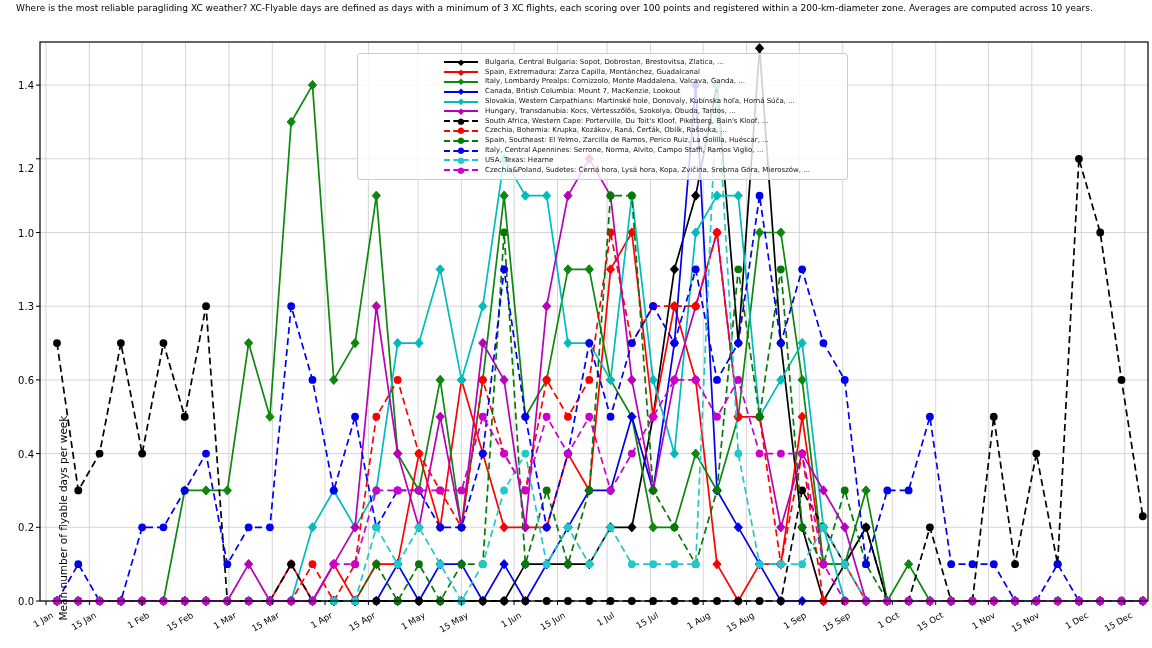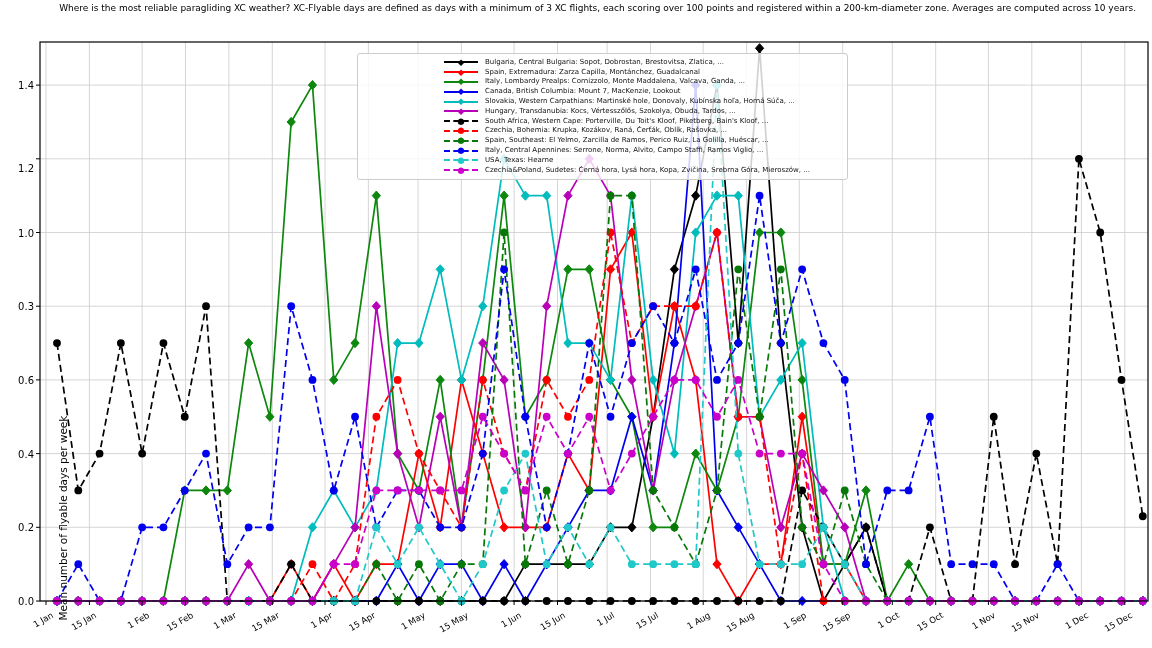--- a/index.html
+++ b/index.html
@@ -1,17 +1,17 @@
 <!DOCTYPE html>
 <html><head>
 <meta charset="utf-8">
 <style>
   html,body{margin:0;padding:0;background:#ffffff;font-family:"DejaVu Sans","Liberation Sans",sans-serif;}
   #figure{position:relative;width:1152px;height:648px;background:#fff;overflow:hidden;}
-  #titles{position:absolute;top:3px;left:0;width:100%;text-align:right;font-size:9px;color:#000;line-height:1.3;z-index:3;}
+  #titles{position:absolute;top:3px;left:0;width:100%;text-align:left;font-size:9px;color:#000;line-height:1.3;z-index:3;}
   #title-main{width:1120px;margin:0 auto;}
   #plot-svg{position:absolute;top:0;left:0;z-index:1;}
   #legend{position:absolute;left:357px;top:53px;width:477px;background:rgba(255,255,255,0.82);
           border:1px solid #cccccc;border-radius:3px;padding:3px 6px 4px 6px;z-index:4;font-size:7px;color:#111;}
   #legend-title{text-align:center;font-size:7.6px;margin-bottom:2px;}
   .legend-row{display:flex;align-items:center;height:9.8px;margin-left:80px;}
   .legend-handle{position:relative;width:34px;height:9px;flex:0 0 34px;margin-right:7px;}
   .legend-line{position:absolute;left:0;right:0;top:4px;border-top-width:2px;}
   .legend-marker{position:absolute;left:50%;top:50%;transform:translate(-50%,-50%);font-size:8.5px;line-height:1;}
   .legend-label{white-space:nowrap;overflow:hidden;}
@@ -849,18 +849,18 @@
       <div class="tick-x" style="left: 992.4px; top: 610px;">1 Nov</div>
       <div class="tick-x" style="left: 1035.8px; top: 610px;">15 Nov</div>
       <div class="tick-x" style="left: 1085.4px; top: 610px;">1 Dec</div>
       <div class="tick-x" style="left: 1128.8px; top: 610px;">15 Dec</div>
     </div>
   <div id="yticks-layer">
       <div class="tick-y" style="left: 8px; top: 596px;">0.0</div>
       <div class="tick-y" style="left: 8px; top: 522.302px;">0.2</div>
       <div class="tick-y" style="left: 8px; top: 448.604px;">0.4</div>
       <div class="tick-y" style="left: 8px; top: 374.906px;">0.6</div>
-      <div class="tick-y" style="left: 8px; top: 301.208px;">0.3</div>
+      <div class="tick-y" style="left: 8px; top: 301.208px;">1.3</div>
       <div class="tick-y" style="left: 8px; top: 227.51px;">1.0</div>
       <div class="tick-y" style="left: 8px; top: 163px;">1.2</div>
       <div class="tick-y" style="left: 8px; top: 80.1134px;">1.4</div>
     </div>
 </div>
 
 </body></html>

